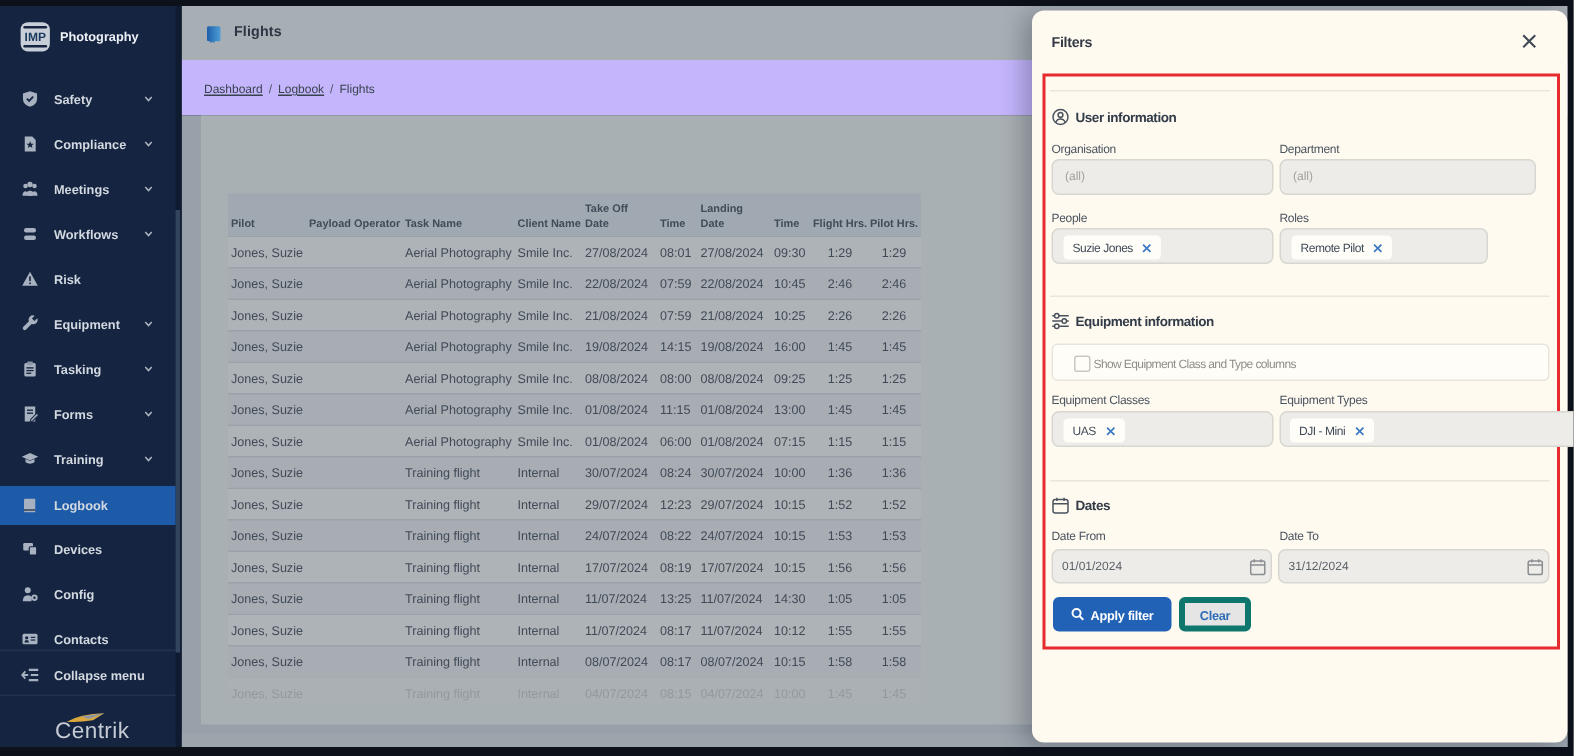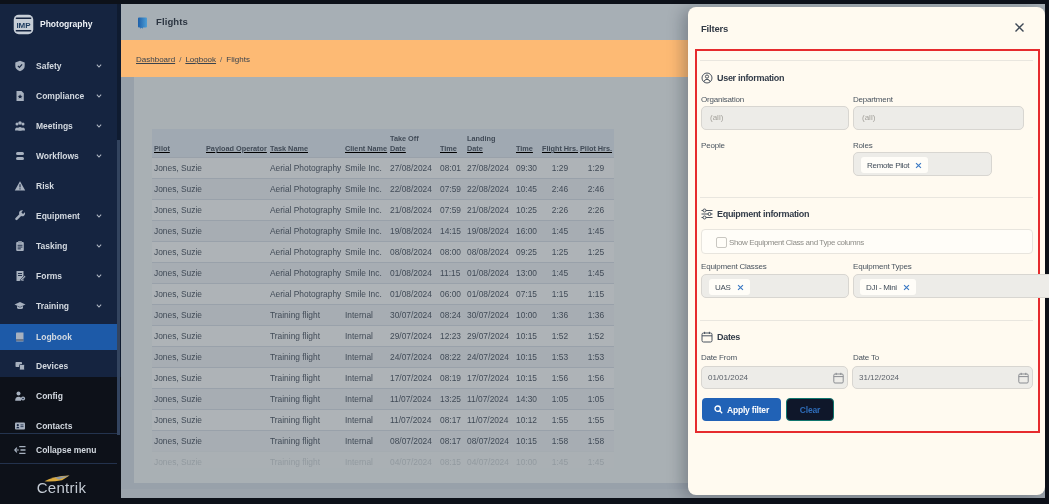--- a/index.html
+++ b/index.html
@@ -2,37 +2,37 @@
 <html><head>
 <meta charset="utf-8">
 <style>
   * { margin:0; padding:0; box-sizing:border-box; }
   html,body { width:1049px; height:504px; overflow:hidden; }
   body { background:#0d1119; font-family:"Liberation Sans", sans-serif; position:relative; }
   .abs { position:absolute; }
 
   
   #header { left:121px; top:4px; width:924px; height:36px; background:#a7afb5; }
-  #crumbbar { left:121px; top:40px; width:924px; height:37px; background:#fdba74; }
+  #crumbbar { left:121px; top:40px; width:924px; height:37px; background:#c4b5fd; }
   #content { left:121px; top:77px; width:924px; height:421px; background:#98a1aa; }
   #botstrip { left:121px; top:489px; width:924px; height:9px; background:#9ca4ac; }
   #card { left:134px; top:77px; width:900px; height:406px; background:#a9b0b4; }
 
   
   #flighticon { left:16px; top:13px; }
   #flighttitle { left:35px; top:12px; font-size:9.5px; font-weight:bold; color:#2c3541; letter-spacing:.1px; }
   
   #crumbs { left:15px; top:15px; font-size:8px; color:#39434e; }
   #crumbs a { color:#39434e; text-decoration:underline; }
   #crumbs .sep { color:#4d5762; padding:0 4px; }
 
   
   #tbl { left:18px; top:52px; width:462px; }
   .trow, #thead { display:grid; grid-template-columns:52px 64px 75px 45px 50px 27px 49px 26px 40px 32px; }
-  #thead { background:#a0a9b2; height:28px; position:relative;text-decoration:underline; }
+  #thead { background:#a0a9b2; height:28px; position:relative; }
   #thead .h { align-self:end; padding:0 0 4px 2px; font-size:7.3px; font-weight:bold; color:#414b57; white-space:nowrap; }
   #thead .grp { position:absolute; font-size:7.3px; font-weight:bold; color:#414b57; top:5px; }
   .trow { height:21px; border-top:1px solid #99a1aa; }
   .trow > div { font-size:8.4px; color:#414b57; line-height:20px; padding-left:2px; white-space:nowrap; overflow:hidden; }
   .trow > div.c { text-align:center; padding-left:0; }
   .r0 { background:#aeb3b7; }
   .r1 { background:#a7adb3; }
   #fade { opacity:.22; height:17px; overflow:hidden; }
 
   
@@ -46,27 +46,27 @@
   .divider { position:absolute; left:12px; width:333px; height:1px; background:#e9e6df; }
   #redrect { position:absolute; left:7px; top:42px; width:345px; height:384px; border:2.5px solid #e62b2e; }
   #ptitle { position:absolute; left:13px; top:16px; font-size:9.5px; font-weight:bold; letter-spacing:-0.2px; color:#333a46; }
   #pclose { position:absolute; left:326px; top:15px; }
 
   .dateinp { position:absolute; height:23px; background:#edece8; border:1px solid #d8d6d1; border-radius:5px; }
   .dateinp .dtxt { font-size:8px; color:#5b6169; line-height:21px; padding-left:6px; }
   .dateinp svg { position:absolute; right:3px; top:5px; }
 
   #applybtn { position:absolute; left:14px; top:391px; width:79px; height:23px; background:#2162b6; border-radius:4px; color:#fff; font-size:8.5px; letter-spacing:-0.2px; font-weight:bold; display:flex; align-items:center; justify-content:center; }
-  #clearbtn { position:absolute; left:98px; top:391px; width:48px; height:23px; background:#0f172a; border:1px solid #0f766e; border-radius:4px; color:#2e6cb8; font-size:8.5px; letter-spacing:-0.2px; font-weight:bold; display:flex; align-items:center; justify-content:center; }
+  #clearbtn { position:absolute; left:98px; top:391px; width:48px; height:23px; background:#e5e5e5; border:4px solid #0f766e; border-radius:4px; color:#2e6cb8; font-size:8.5px; letter-spacing:-0.2px; font-weight:bold; display:flex; align-items:center; justify-content:center; }
   #cbbox { position:absolute; left:13px; top:222px; width:332px; height:25px; background:#fffdf8; border:1px solid #e8e5de; border-radius:4px; }
   #cbbox .cb { position:absolute; left:14px; top:7px; width:11px; height:11px; border:1px solid #c9c7c1; border-radius:2px; background:#fffdf8; }
   #cbbox .cblbl { position:absolute; left:27px; top:8px; font-size:8px; letter-spacing:-0.4px; color:#8f8e89; }
 
   
-  #sidebar { left:0; top:4px; width:121px; height:373px; background:#152440; }
+  #sidebar { left:0; top:4px; width:121px; height:494px; background:#152440; }
   #sbtrack { position:absolute; right:0; top:0; width:4px; height:100%; background:#0f1b30; }
   #sbthumb { position:absolute; right:1px; top:136px; width:3px; height:295px; background:#33445f; }
   #logo { position:absolute; left:13px; top:10px; width:21px; height:21px; }
   #brand { position:absolute; left:40px; top:15px; font-size:8.5px; font-weight:bold; color:#eef2f7; }
   .it { position:absolute; left:0; width:117px; height:26px; display:flex; align-items:center; }
   .it svg { margin-left:14px; flex:none; }
   .it span { margin-left:10px; font-size:8.5px; font-weight:bold; color:#d3d9e0; letter-spacing:0; }
   .it .ch { position:absolute; right:15px; top:10px; width:6px; height:6px; }
   .it.act { background:#1d5aa8; }
   #sbdiv { position:absolute; left:0; top:429px; width:117px; height:1px; background:#24344f; }
@@ -464,20 +464,25 @@
   <div class="lbl" style="left:165px;top:88px">Department</div>
   <div class="inp" style="left:13px;top:99px;width:148px">
       <div class="ph">(all)</div>
     </div>
   <div class="inp" style="left:165px;top:99px;width:171px">
       <div class="ph">(all)</div>
     </div>
 
   <div class="lbl" style="left:13px;top:134px">People</div>
   <div class="lbl" style="left:165px;top:134px">Roles</div>
+  <div class="inp" style="left:13px;top:145px;width:148px">
+    <div class="chip">Suzie Jones<svg width="7" height="7" viewBox="0 0 8 8">
+          <path d="M1.2 1.2 L6.8 6.8 M6.8 1.2 L1.2 6.8" stroke="#3b79c4" stroke-width="1.3"></path>
+        </svg></div>
+  </div>
   <div class="inp" style="left:165px;top:145px;width:139px">
     <div class="chip">Remote Pilot<svg width="7" height="7" viewBox="0 0 8 8">
           <path d="M1.2 1.2 L6.8 6.8 M6.8 1.2 L1.2 6.8" stroke="#3b79c4" stroke-width="1.3"></path>
         </svg></div>
   </div>
 
   <div class="divider" style="top:190px"></div>
   <svg class="abs" style="left:13px;top:201px" width="12" height="12" viewBox="0 0 12 12">
       <path d="M0.5 2.5 L11.5 2.5 M0.5 6 L11.5 6 M0.5 9.5 L11.5 9.5" stroke="#49525e" stroke-width="1"></path>
       <circle cx="3.5" cy="2.5" r="1.5" fill="#fffaf0" stroke="#49525e" stroke-width="1"></circle>

